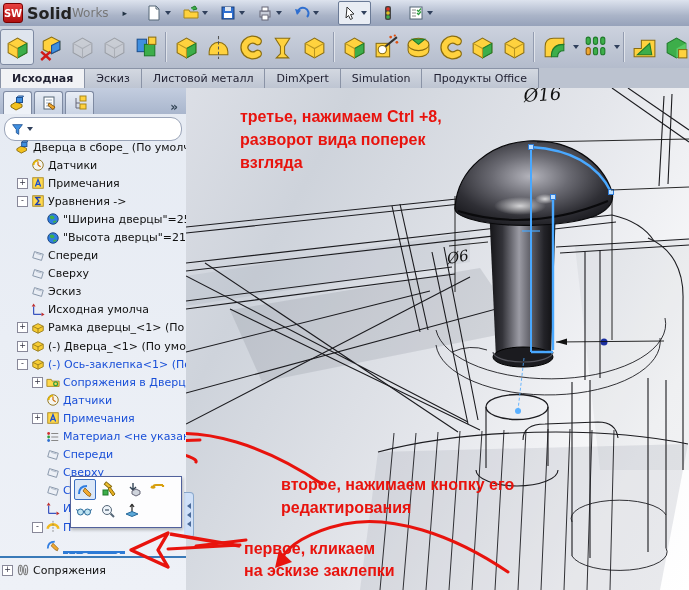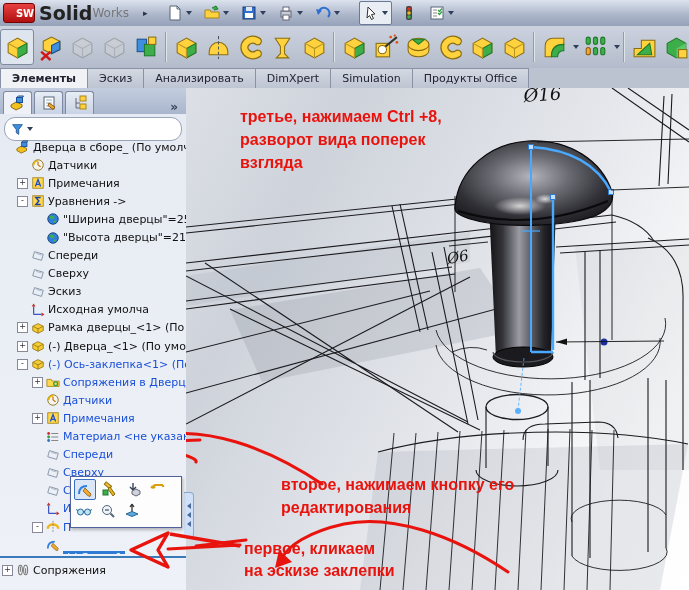--- a/index.html
+++ b/index.html
@@ -4,22 +4,22 @@
 <style>
   html,body{margin:0;padding:0;}
   #app{position:relative;width:689px;height:590px;font-family:"DejaVu Sans",sans-serif;
        overflow:hidden;background:#c6ccd8;user-select:none;}
   
   #titlebar{position:absolute;left:0;top:0;width:689px;height:26px;
     background:linear-gradient(#dde3ee,#aab4c8 60%,#96a2ba);border-bottom:1px solid #7e8aa2;
     display:flex;align-items:center;}
   .swlogo{width:18px;height:18px;margin:0 4px 0 3px;background:linear-gradient(#e84040,#b01010);
     border:1px solid #700;border-radius:3px;color:#fff;font-size:10px;font-weight:bold;
-    display:flex;align-items:center;justify-content:center;padding-left:12px;}
-  .lg-solid{font-size:19px;font-weight:bold;color:#222;}
+    display:flex;align-items:center;justify-content:center;}
+  .lg-solid{font-size:16px;font-weight:bold;color:#222;}
   .lg-works{font-size:12px;color:#777;}
   .lg-arrow{font-size:9px;color:#234;margin:0 10px 0 14px;}
   .wtool{display:flex;align-items:center;height:22px;padding:0 3px;margin-left:6px;border-radius:2px;}
   .wtool.pressed{background:#e9edf4;border:1px solid #6a7astroke;border:1px solid #6a7a96;}
   .wtool svg{width:16px;height:16px;}
   .dd{width:0;height:0;border-left:3px solid transparent;border-right:3px solid transparent;
       border-top:4px solid #30405c;margin-left:3px;}
   
   #cmdbar{position:absolute;left:0;top:26px;width:689px;height:42px;
     background:linear-gradient(#ccd2de,#b4bccc);border-bottom:1px solid #8a93a6;
@@ -449,23 +449,23 @@
       </span>
     <span class="tbb">
         <svg>
           <use href="#t-draft"></use>
         </svg>
       </span>
 
   </div>
 
   <div id="tabs">
-    <span class="rtab active">Элементы</span>
+    <span class="rtab active">Исходная</span>
     <span class="rtab">Эскиз</span>
-    <span class="rtab">Анализировать</span>
+    <span class="rtab">Листовой металл</span>
     <span class="rtab">DimXpert</span>
     <span class="rtab">Simulation</span>
     <span class="rtab">Продукты Office</span>
   </div>
 
   <div id="panel">
     <div id="phead">
       <span class="ptab active">
           <svg>
             <use href="#i-asm"></use>

